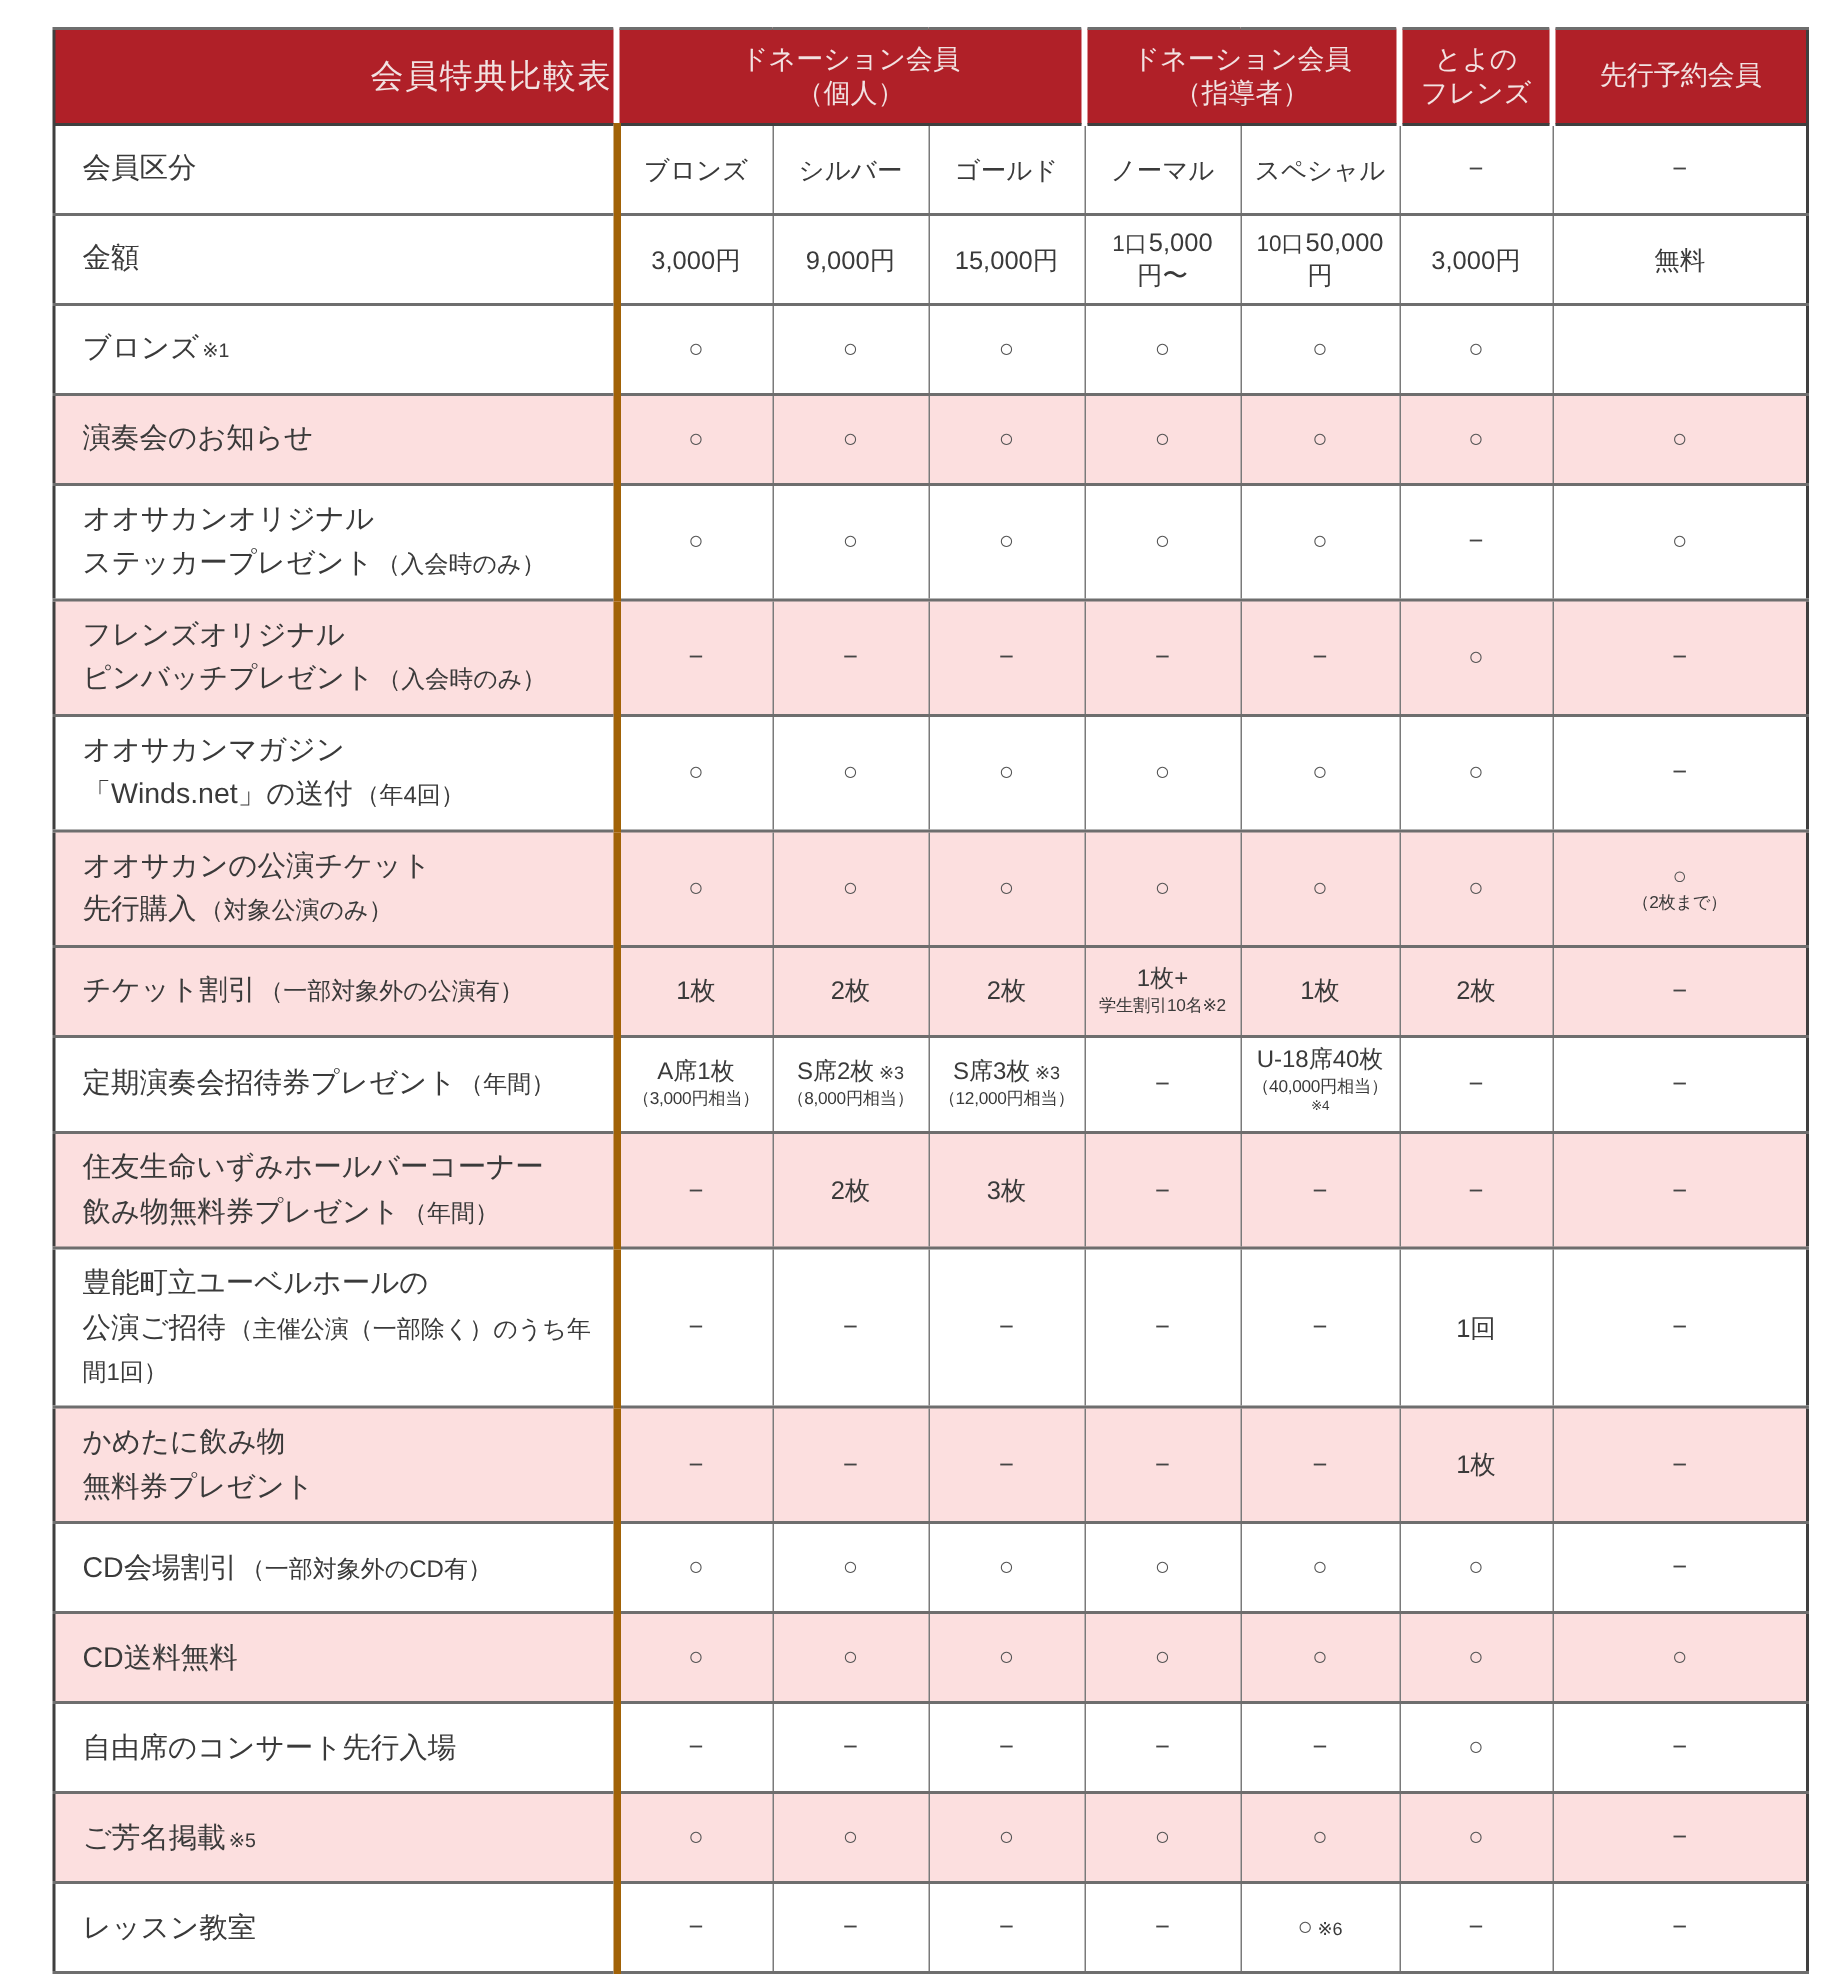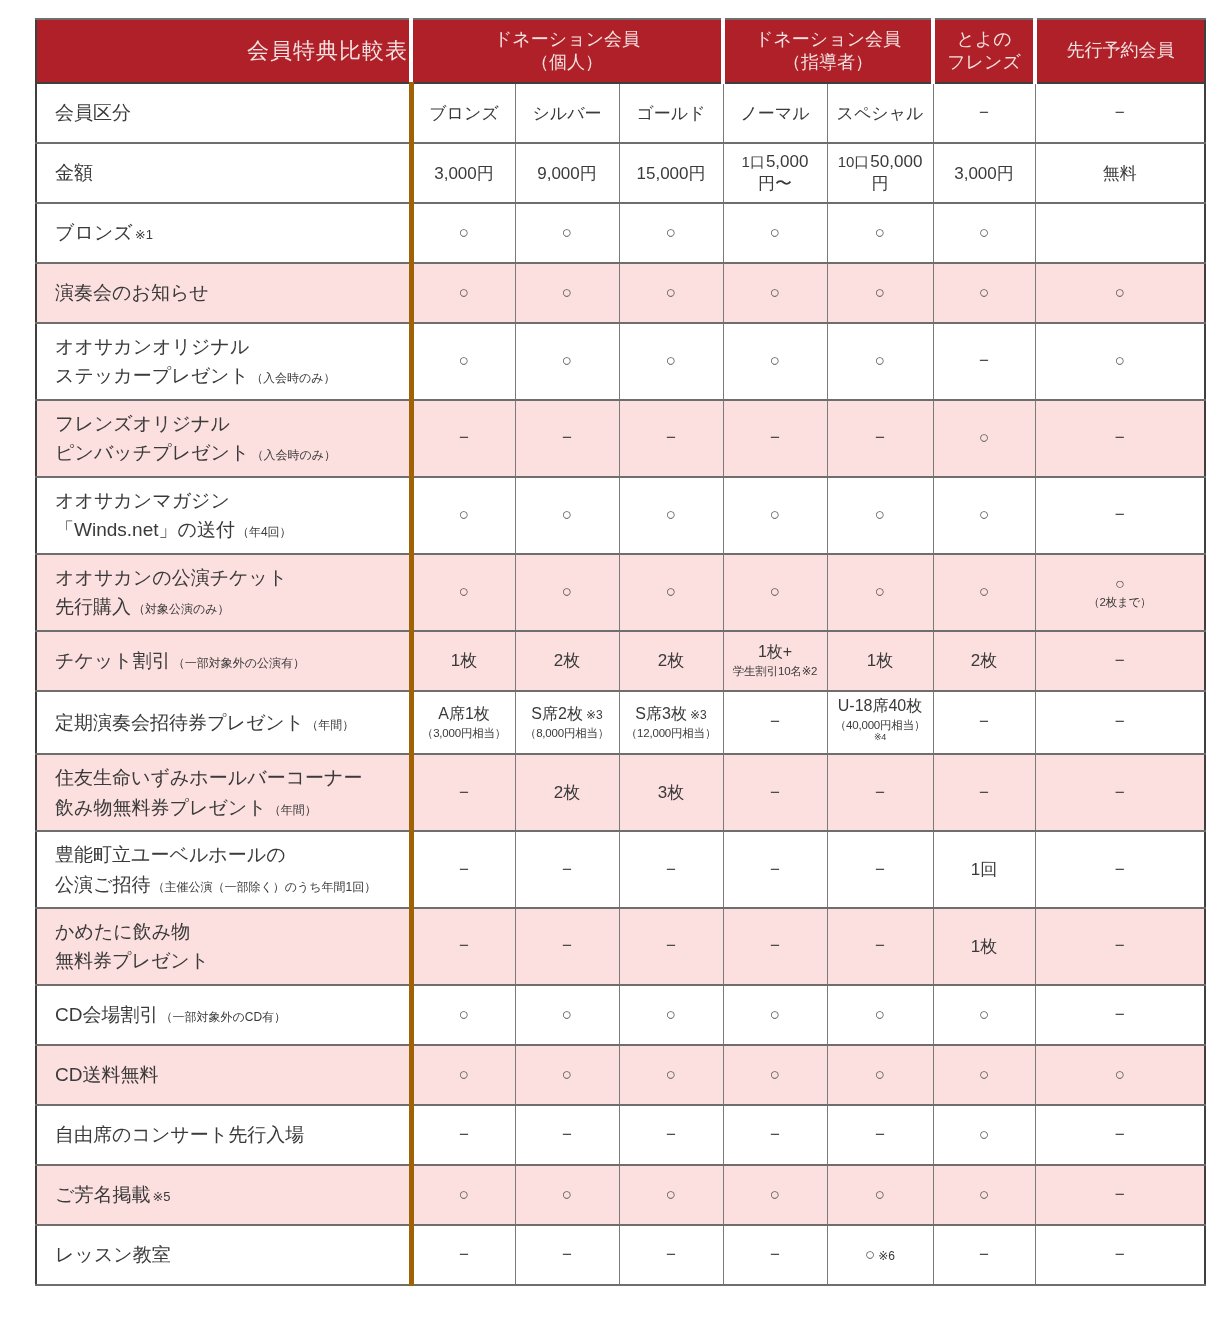--- a/index.html
+++ b/index.html
@@ -31,21 +31,21 @@
 
   tbody tr{height:60px;}
   tr.pink th,tr.pink td{background:#fcdfdf;}
   tr.white th,tr.white td{background:#ffffff;}
 
   th.row-label{
     text-align:left;font-weight:400;font-size:19px;color:#3a3a3a;
     padding:8px 6px 8px 18px;line-height:1.55;vertical-align:middle;
     border-right:5px solid #a16207;
   }
-  .note{font-size:12px;margin-left:2px;}
+  .note{font-size:16px;margin-left:2px;}
   .lblsup{font-size:13px;margin-left:2px;}
 
   td{ text-align:center;vertical-align:middle;padding:4px 2px;font-size:17px;color:#3a3a3a;}
   td .main{font-size:17px;}
   td.has-sub .main{font-size:16px;}
   .pre{font-size:15px;margin-right:1px;}
   .supnote{font-size:12px;margin-left:3px;}
   .sub{display:block;font-size:11.5px;line-height:1.3;margin-top:1px;letter-spacing:-0.2px;}
   .sub sup{font-size:9px;}
   .circle{font-size:18px;color:#555555;}

